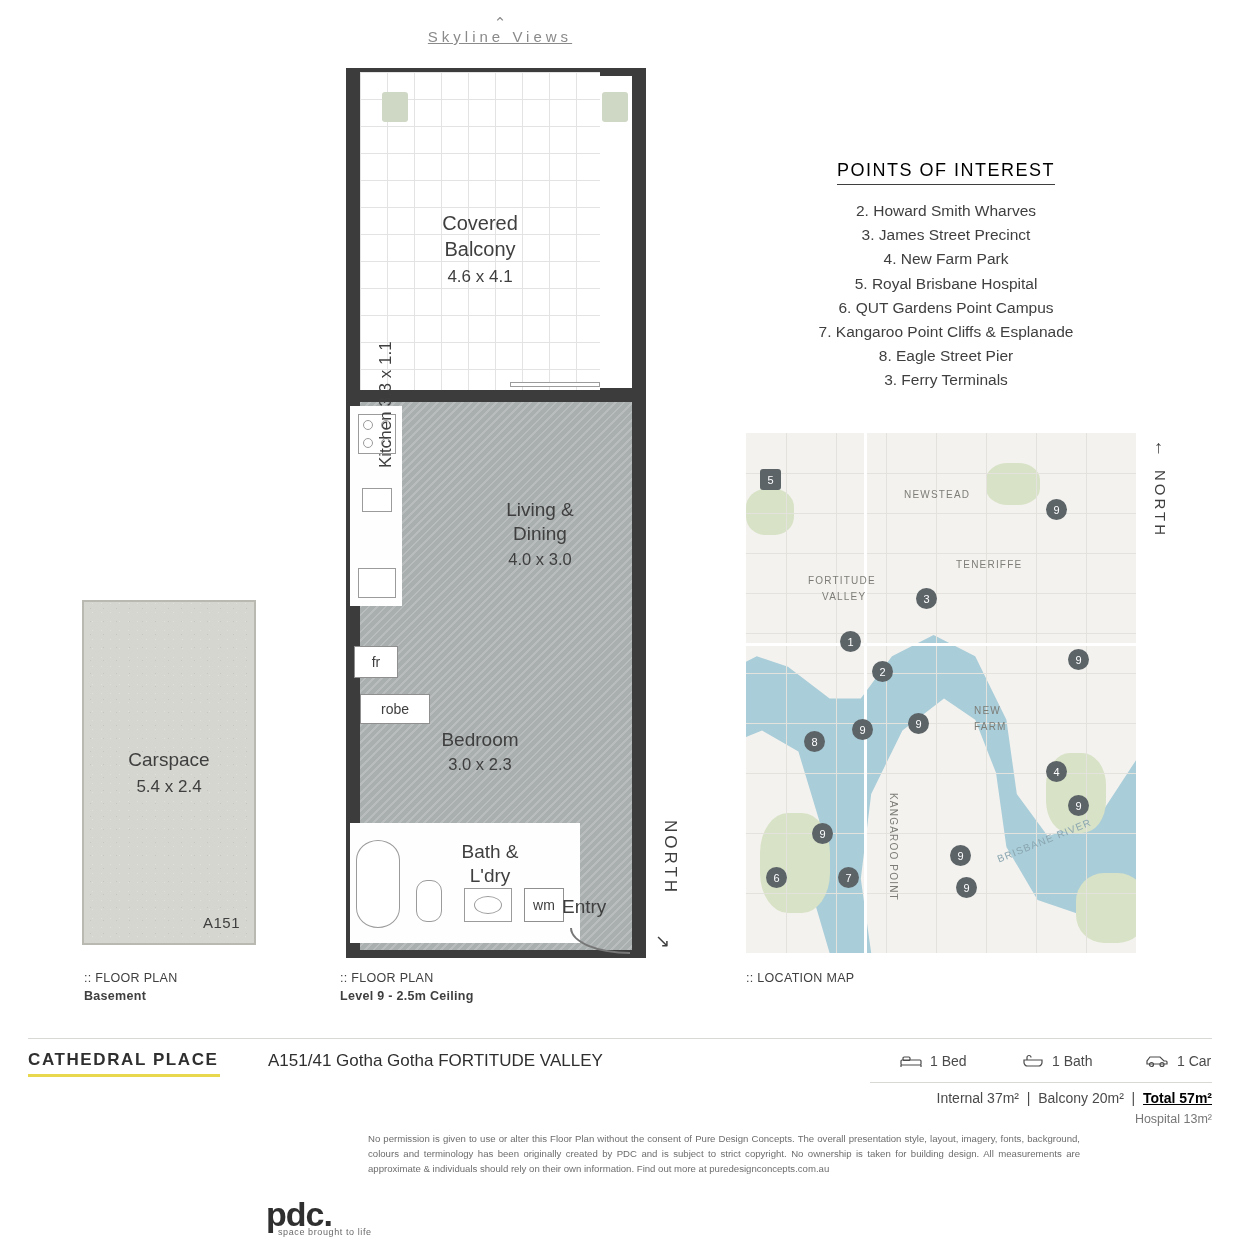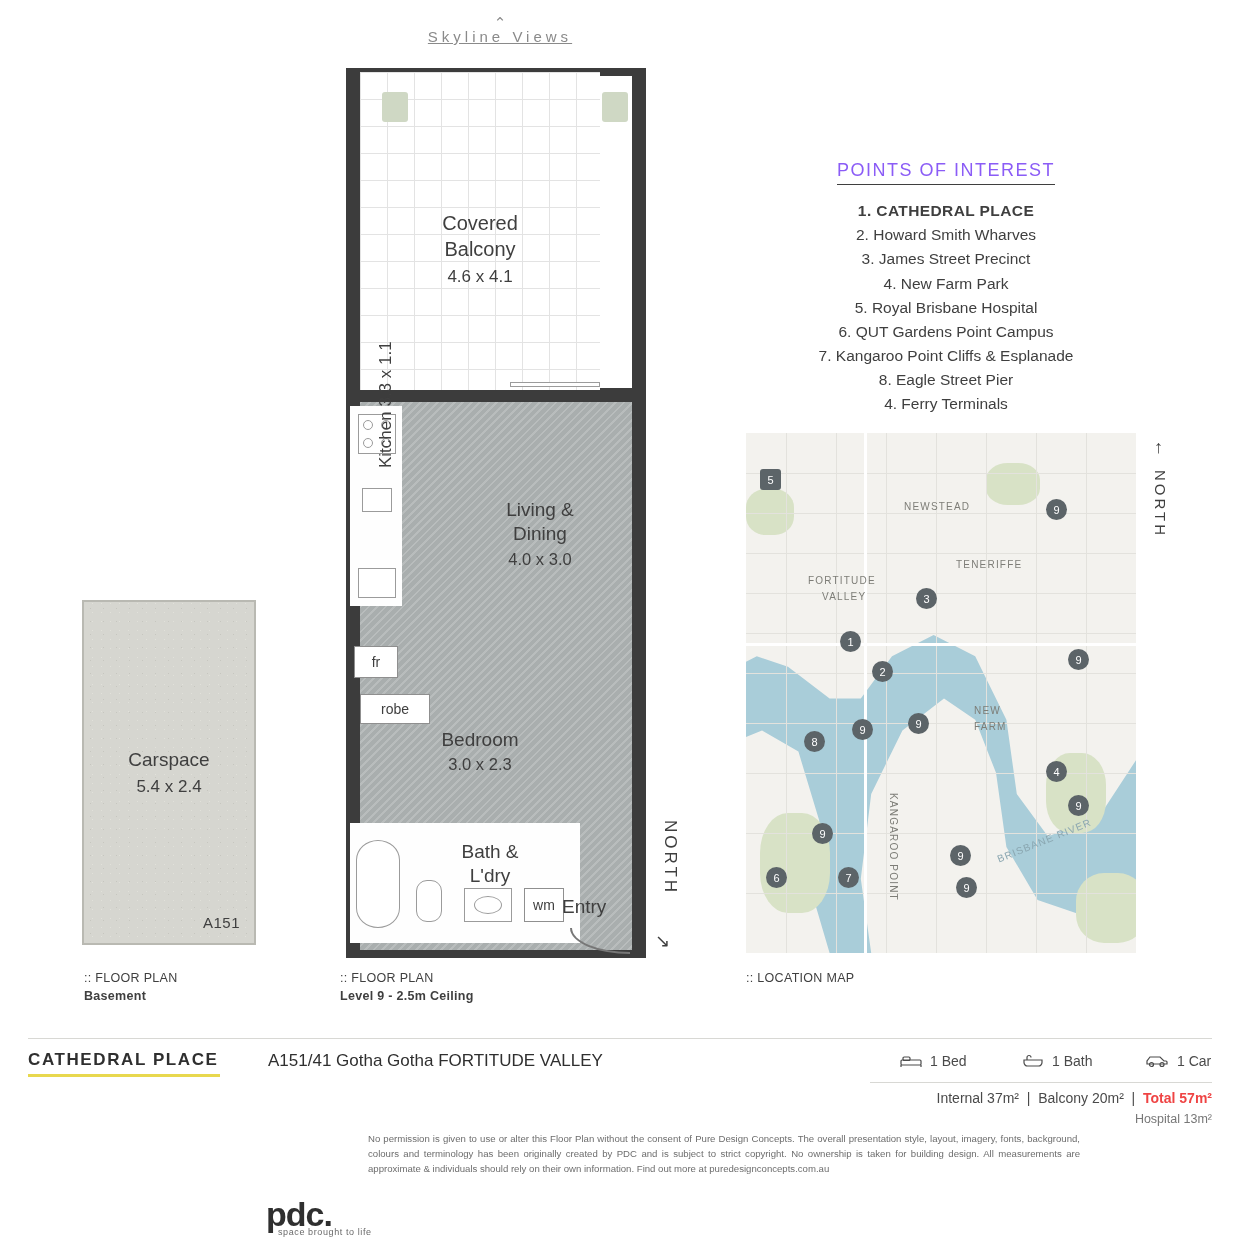--- a/index.html
+++ b/index.html
@@ -157,21 +157,21 @@
   }
   #north-plan-arrow {
     position:absolute; left:655px; top:930px; font-size:18px; color:#3f3f3f;
   }
 
   
   #poi {
     position:absolute; left:746px; top:160px; width:400px; text-align:center;
   }
   #poi-title {
-    font-size:18px; letter-spacing:1.5px; color:#8b5cf6;
+    font-size:18px; letter-spacing:1.5px; color:#000000;
     border-bottom:1.5px solid #3f3f3f; display:inline-block; padding-bottom:3px;
     margin-bottom:14px;
   }
   .poi-item { font-size:15.5px; color:#3f3f3f; line-height:1.56; }
   .poi-item.first { font-weight:bold; letter-spacing:.4px; }
 
   
   #location-map {
     position:absolute; left:746px; top:433px; width:390px; height:520px;
     background:#f3f2ee; overflow:hidden;
@@ -207,21 +207,21 @@
   }
   #address .unit { font-weight:normal; }
   .spec { position:absolute; top:1053px; font-size:14px; color:#4a4a4a; display:flex; align-items:center; gap:8px; }
   #spec-bed { left:900px; }
   #spec-bath { left:1022px; }
   #spec-car { left:1145px; }
   .spec svg { display:block; }
   #areas {
     position:absolute; right:28px; top:1090px; font-size:14px; color:#4a4a4a;
   }
-  #areas b { color:#ef4444; }
+  #areas b { color:#000000;text-decoration:underline; }
   #carspace-area {
     position:absolute; right:28px; top:1112px; font-size:12.5px; color:#777;
   }
   #footer-rule2 { position:absolute; left:870px; top:1082px; width:342px; height:1px; background:#d8d8d4; }
 
   
   #pdc-logo {
     position:absolute; left:266px; top:1195px;
     font-size:34px; font-weight:bold; color:#2f2f2f; letter-spacing:-1px;
   }
@@ -324,29 +324,28 @@
   <div id="north-plan">NORTH</div>
   <div id="north-plan-arrow">↘</div>
 
   <div class="plan-caption" id="level-caption">
     <span>:: FLOOR PLAN</span><br>
     <b>Level 9 - 2.5m Ceiling</b>
   </div>
 
   <div id="poi">
     <div id="poi-title">POINTS OF INTEREST</div>
-    <div class="poi-item first">1. CATHEDRAL PLACE</div>
     <div class="poi-item">2. Howard Smith Wharves</div>
     <div class="poi-item">3. James Street Precinct</div>
     <div class="poi-item">4. New Farm Park</div>
     <div class="poi-item">5. Royal Brisbane Hospital</div>
     <div class="poi-item">6. QUT Gardens Point Campus</div>
     <div class="poi-item">7. Kangaroo Point Cliffs &amp; Esplanade</div>
     <div class="poi-item">8. Eagle Street Pier</div>
-    <div class="poi-item">4. Ferry Terminals</div>
+    <div class="poi-item">3. Ferry Terminals</div>
   </div>
 
   <div id="location-map">
 
     <div class="water" style="left:-10px;top:-10px;width:520px;height:530px;clip-path:polygon(0 60%,5% 58%,12% 62%,16% 75%,15% 90%,18% 100%,26% 100%,24% 86%,26% 70%,32% 58%,40% 52%,46% 56%,50% 66%,52% 80%,58% 90%,70% 94%,82% 92%,90% 84%,96% 70%,100% 52%,100% 0%,92% 0%,88% 20%,84% 44%,78% 62%,70% 74%,60% 78%,54% 70%,52% 56%,46% 44%,38% 40%,30% 44%,24% 52%,18% 52%,10% 46%,4% 44%,0 46%);"></div>
 
     <div class="green" style="left:14px;top:380px;width:70px;height:100px;"></div>
     <div class="green" style="left:300px;top:320px;width:60px;height:80px;"></div>
     <div class="green" style="left:330px;top:440px;width:70px;height:70px;"></div>
     <div class="green" style="left:240px;top:30px;width:54px;height:42px;"></div>
@@ -365,21 +364,21 @@
     <div class="road-thin" style="left:40px;top:0;width:1px;height:520px;"></div>
     <div class="road-thin" style="left:90px;top:0;width:1px;height:520px;"></div>
     <div class="road-thin" style="left:140px;top:0;width:1px;height:520px;"></div>
     <div class="road-thin" style="left:190px;top:0;width:1px;height:520px;"></div>
     <div class="road-thin" style="left:240px;top:0;width:1px;height:520px;"></div>
     <div class="road-thin" style="left:290px;top:0;width:1px;height:520px;"></div>
     <div class="road-thin" style="left:340px;top:0;width:1px;height:520px;"></div>
     <div class="road" style="left:0;top:210px;width:390px;height:3px;"></div>
     <div class="road" style="left:118px;top:0;width:3px;height:520px;"></div>
 
-    <div class="map-text" style="left:158px;top:68px;">NEWSTEAD</div>
+    <div class="map-text" style="left:158px;top:56px;">NEWSTEAD</div>
     <div class="map-text" style="left:210px;top:126px;">TENERIFFE</div>
     <div class="map-text" style="left:62px;top:142px;">FORTITUDE</div>
     <div class="map-text" style="left:76px;top:158px;">VALLEY</div>
     <div class="map-text" style="left:228px;top:272px;">NEW</div>
     <div class="map-text" style="left:228px;top:288px;">FARM</div>
     <div class="map-text" style="left:142px;top:360px;writing-mode:vertical-rl;">KANGAROO POINT</div>
     <div class="map-text" style="left:248px;top:402px;transform:rotate(-22deg);color:#8aa6b0;">BRISBANE RIVER</div>
 
     <div class="poi-pin sq" style="left:14px;top:36px;">5</div>
     <div class="poi-pin" style="left:300px;top:66px;">9</div>

